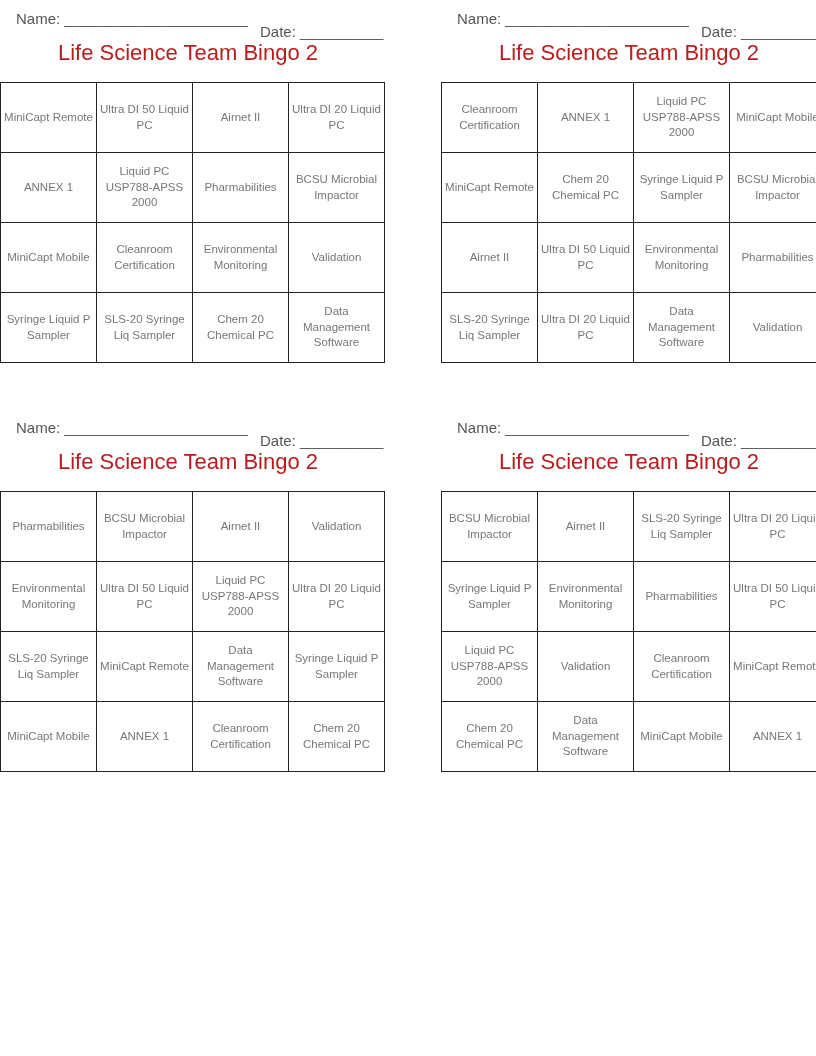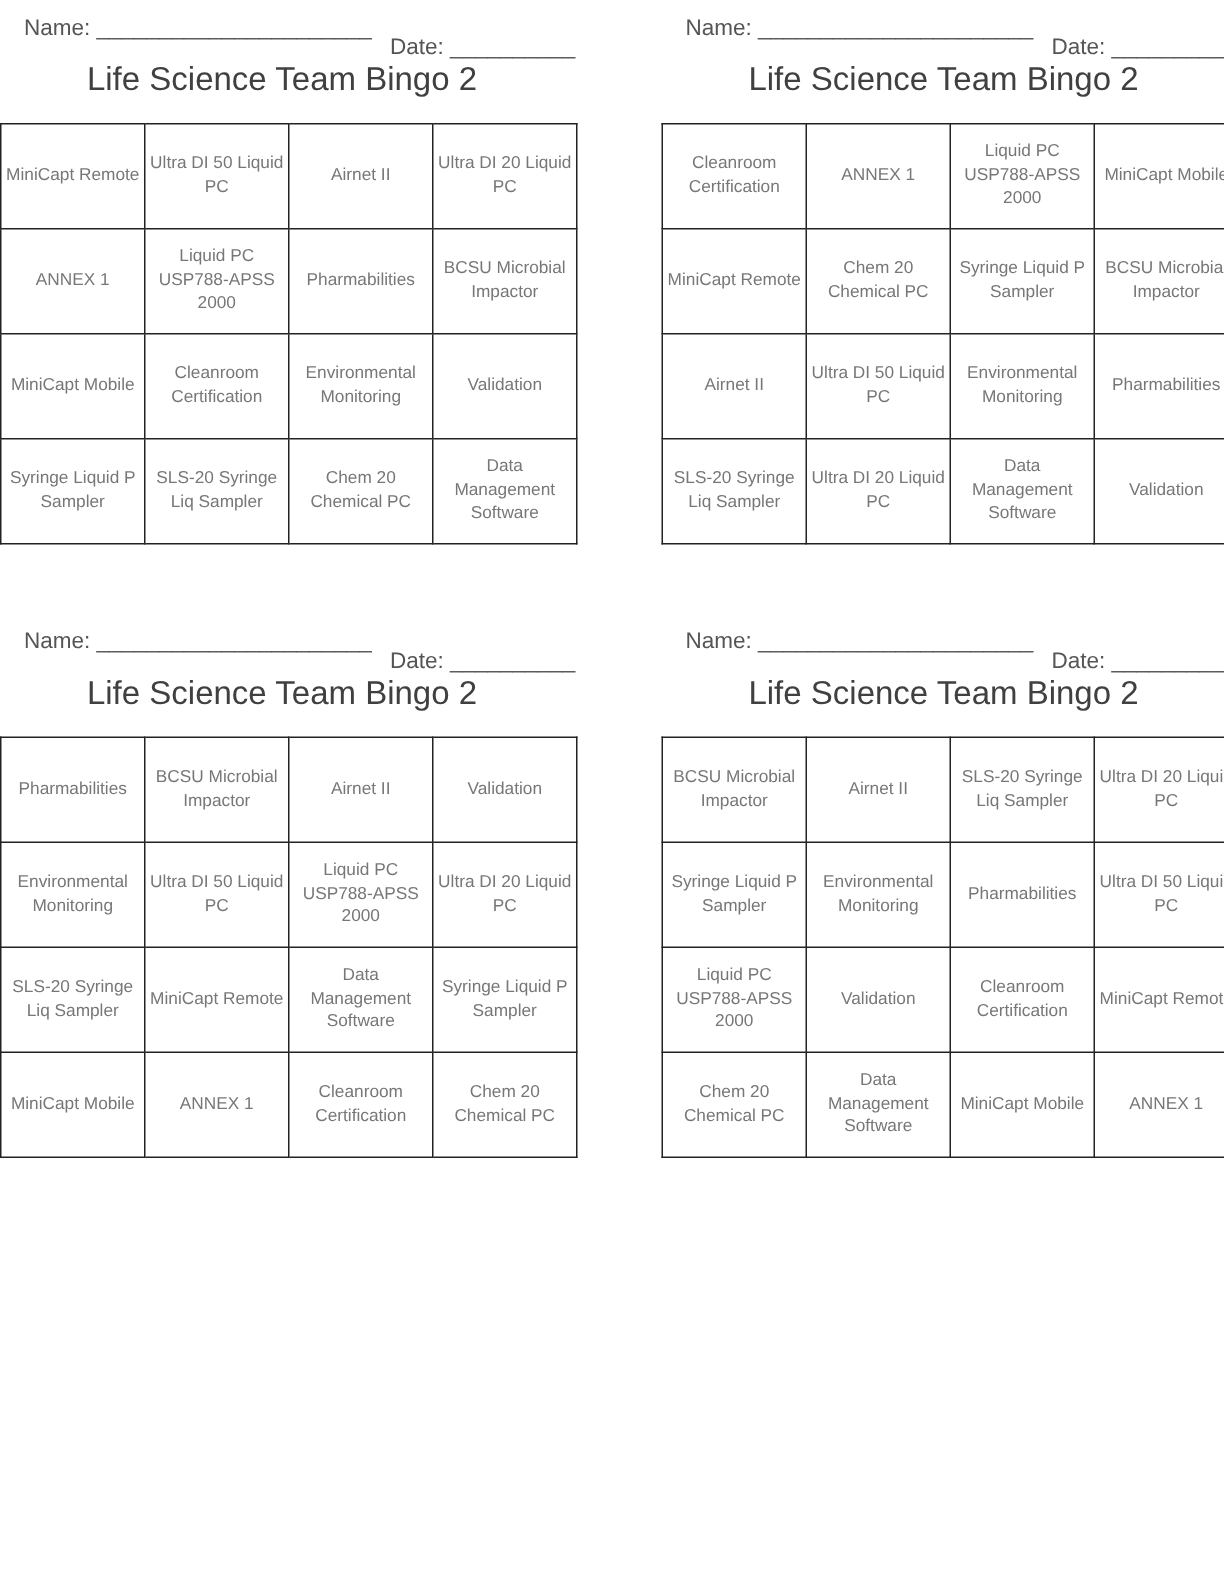--- a/index.html
+++ b/index.html
@@ -4,21 +4,21 @@
   <style>
     html, body { margin: 0; padding: 0; background: #ffffff; }
     body { width: 816px; height: 1056px; position: relative; overflow: hidden;
            font-family: "Liberation Sans", sans-serif; }
     .card { position: absolute; width: 376px; }
     .card-header { position: absolute; top: 0; left: 0; width: 376px; height: 20px;
                    font-size: 15px; color: #555555; }
     .name-field { position: absolute; left: 0; top: 1px; white-space: nowrap; margin-left: 16px; }
     .date-field { position: absolute; left: 260px; top: 14px; white-space: nowrap; }
     .card-title { position: absolute; top: 31px; left: 0; width: 376px; text-align: center;
-                  font-size: 22px; color: #404040; }
+                  font-size: 22px; color: #b91c1c; }
     .bingo-grid { position: absolute; top: 73px; left: 0; border-collapse: collapse;
                   table-layout: fixed; width: 375px; }
     .bingo-grid td { border: 1px solid #222222; width: 93px; height: 69px; padding: 0 1px;
                      text-align: center; vertical-align: middle; font-size: 11.5px;
                      line-height: 15.5px; color: #777777; overflow: hidden; }
   </style>
 </head>
 <body>
 
 <div id="cards-root">

